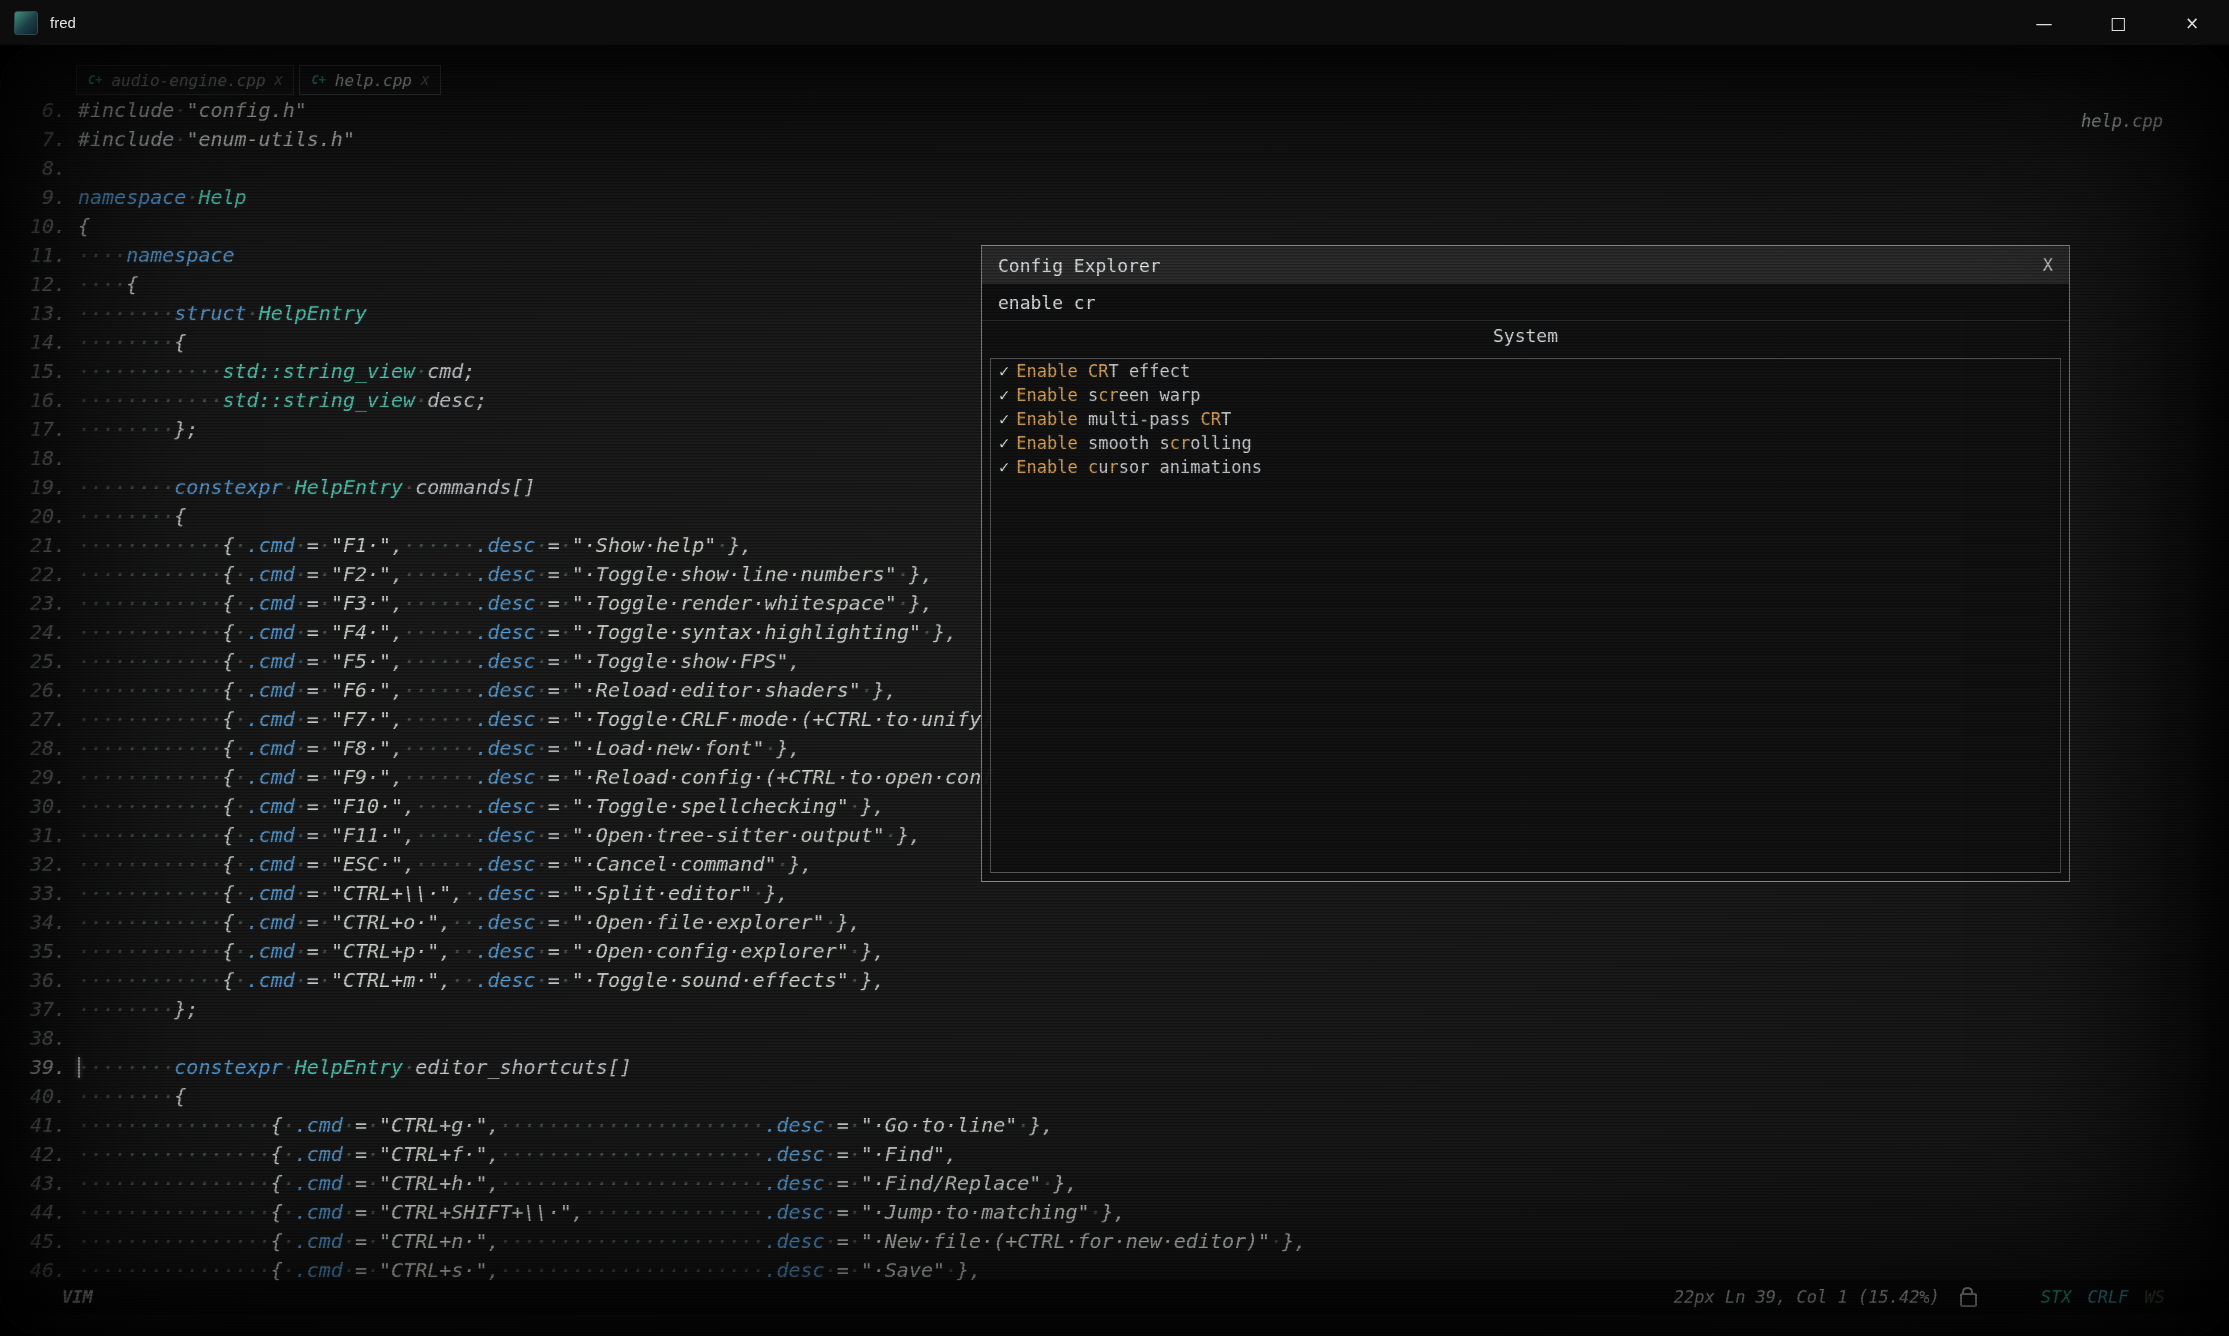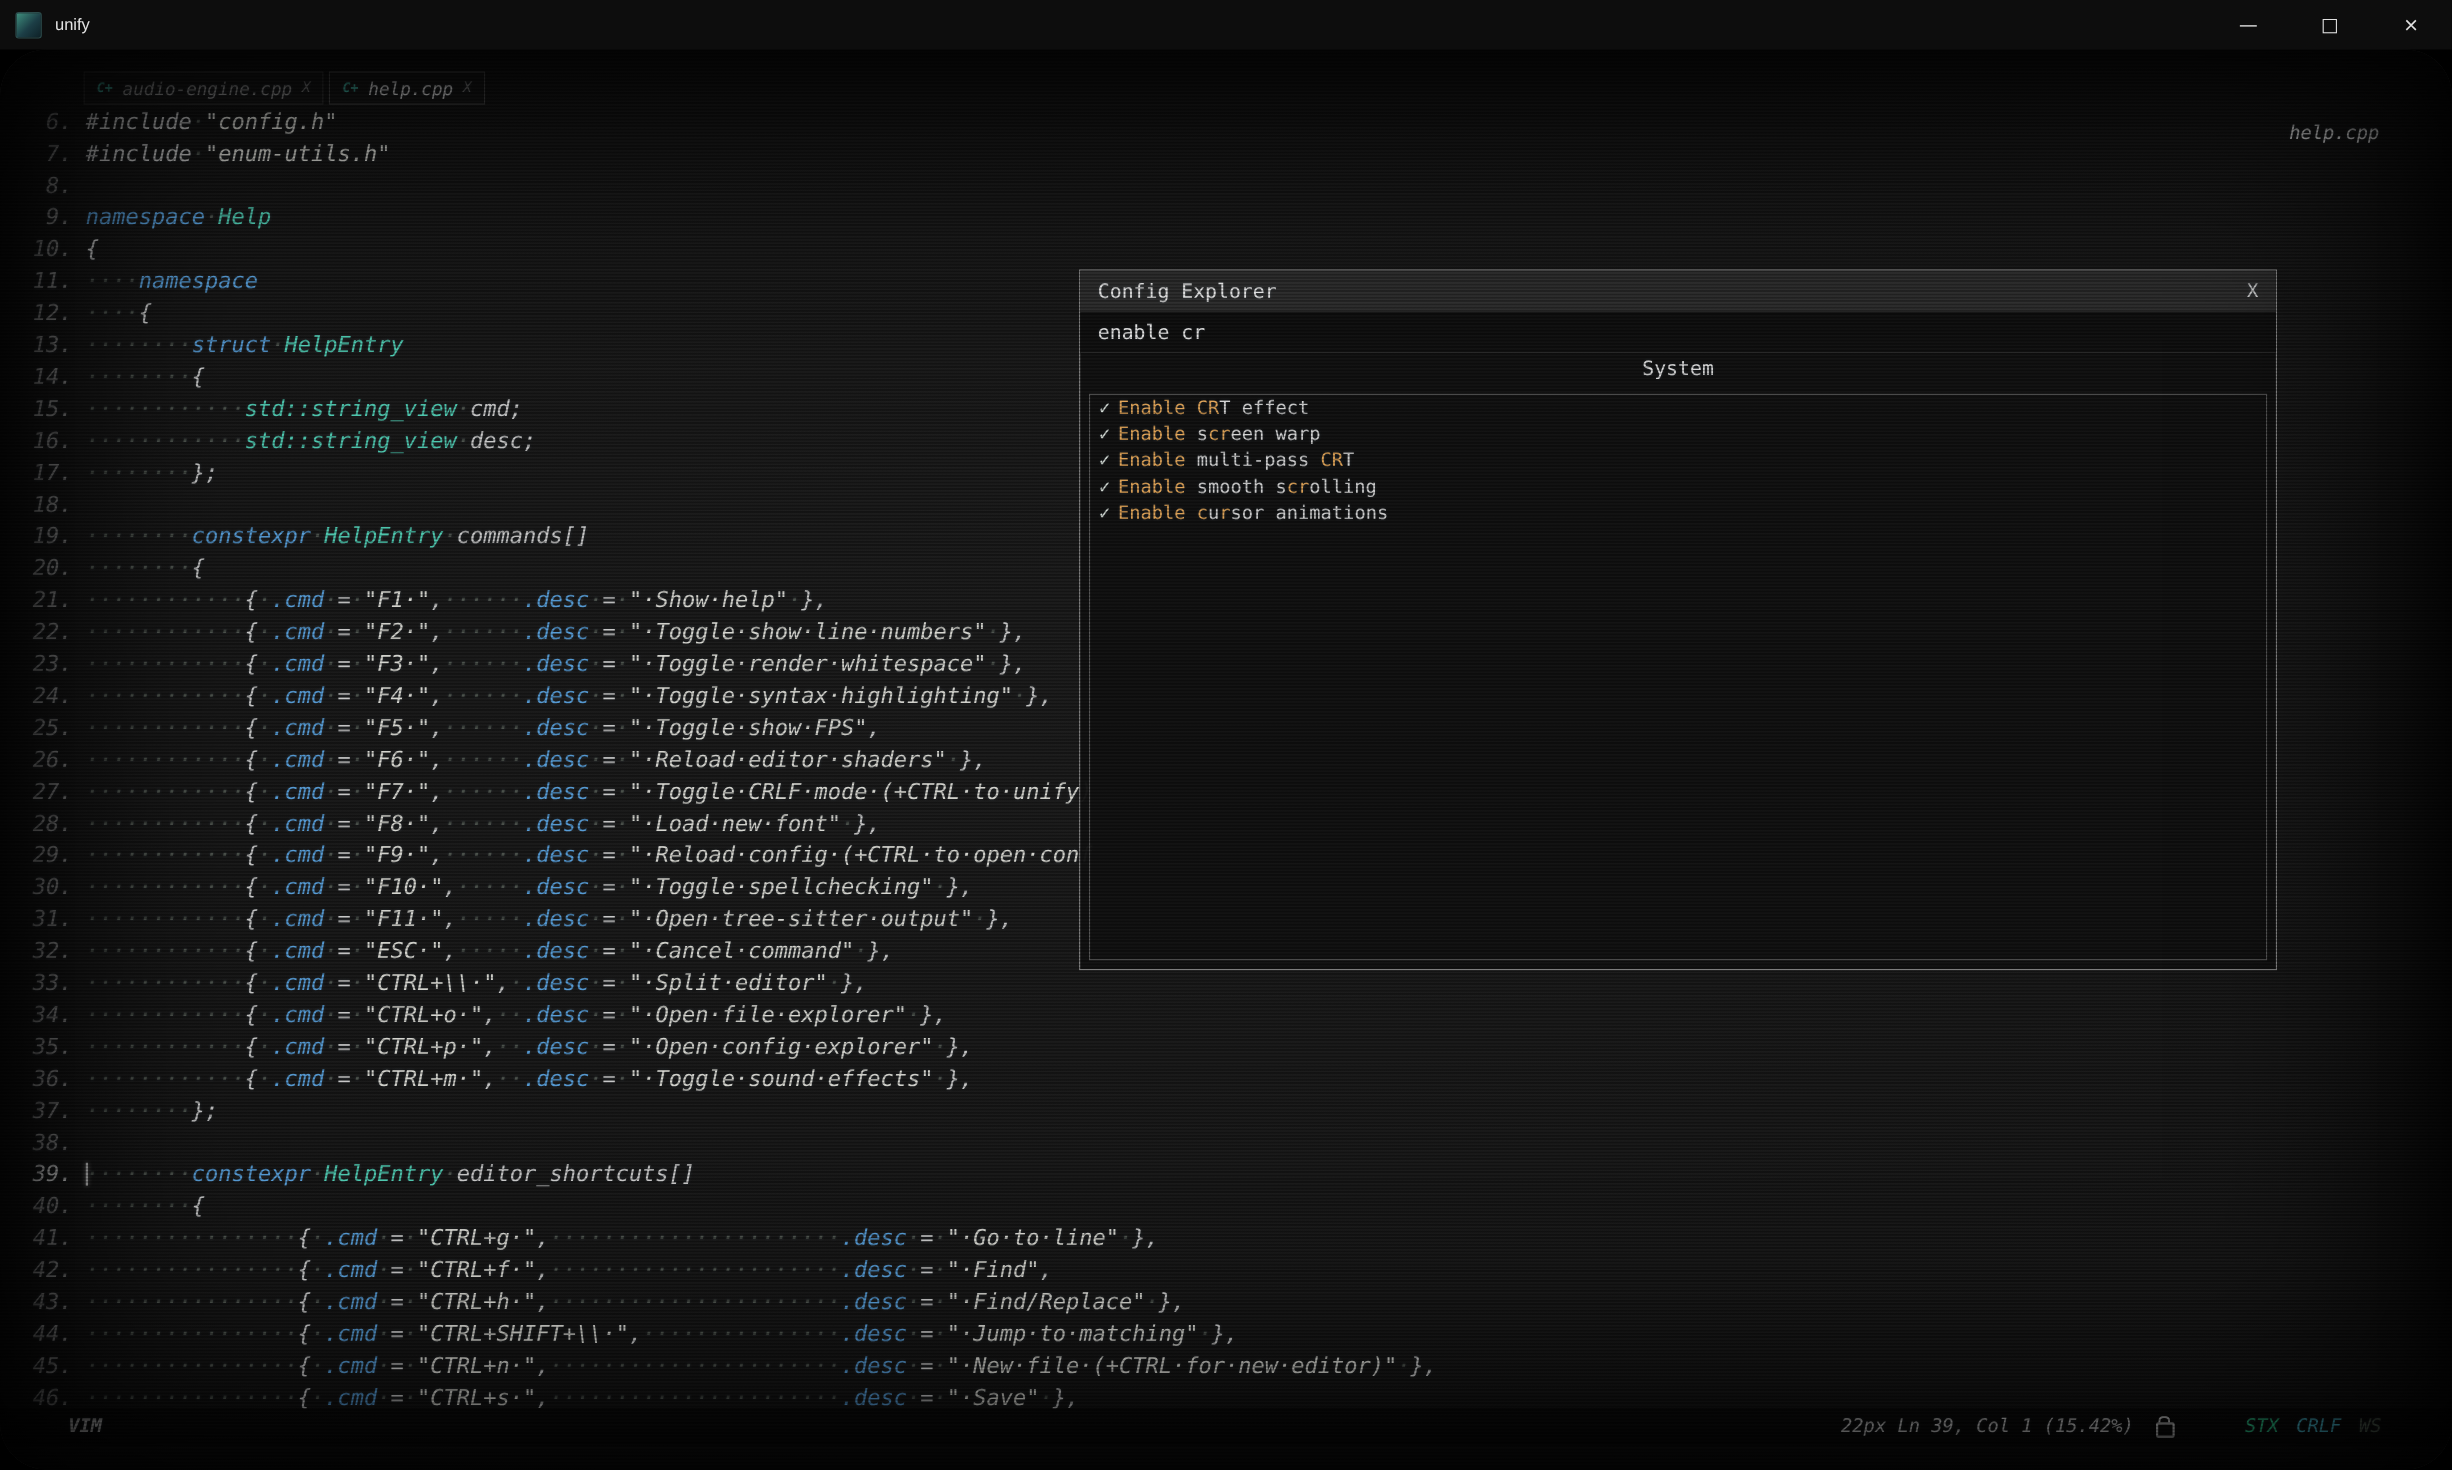--- a/index.html
+++ b/index.html
@@ -81,21 +81,21 @@
         display:inline-block;margin-top:6px;}
   .lock:before{content:"";position:absolute;width:7px;height:6px;border:2px solid #c9c9c9;
         border-bottom:none;border-radius:5px 5px 0 0;left:0px;top:-8px;}
   .sb-flags{display:flex;gap:16px;margin-left:44px;}
 </style>
 </head>
 <body>
 
 <div class="titlebar">
   <div class="app-icon"></div>
-  <span class="app-title">unify</span>
+  <span class="app-title">fred</span>
   <div class="tb-spacer"></div>
   <div class="tb-btn">—</div>
   <div class="tb-btn">□</div>
   <div class="tb-btn">×</div>
 </div>
 
 <div class="crt">
 
   <div class="code">
       <div class="line"><span class="lnum">6.</span><span class="tk-p">#include</span><span class="tk-w">·</span><span class="tk-s">"config.h"</span></div>

